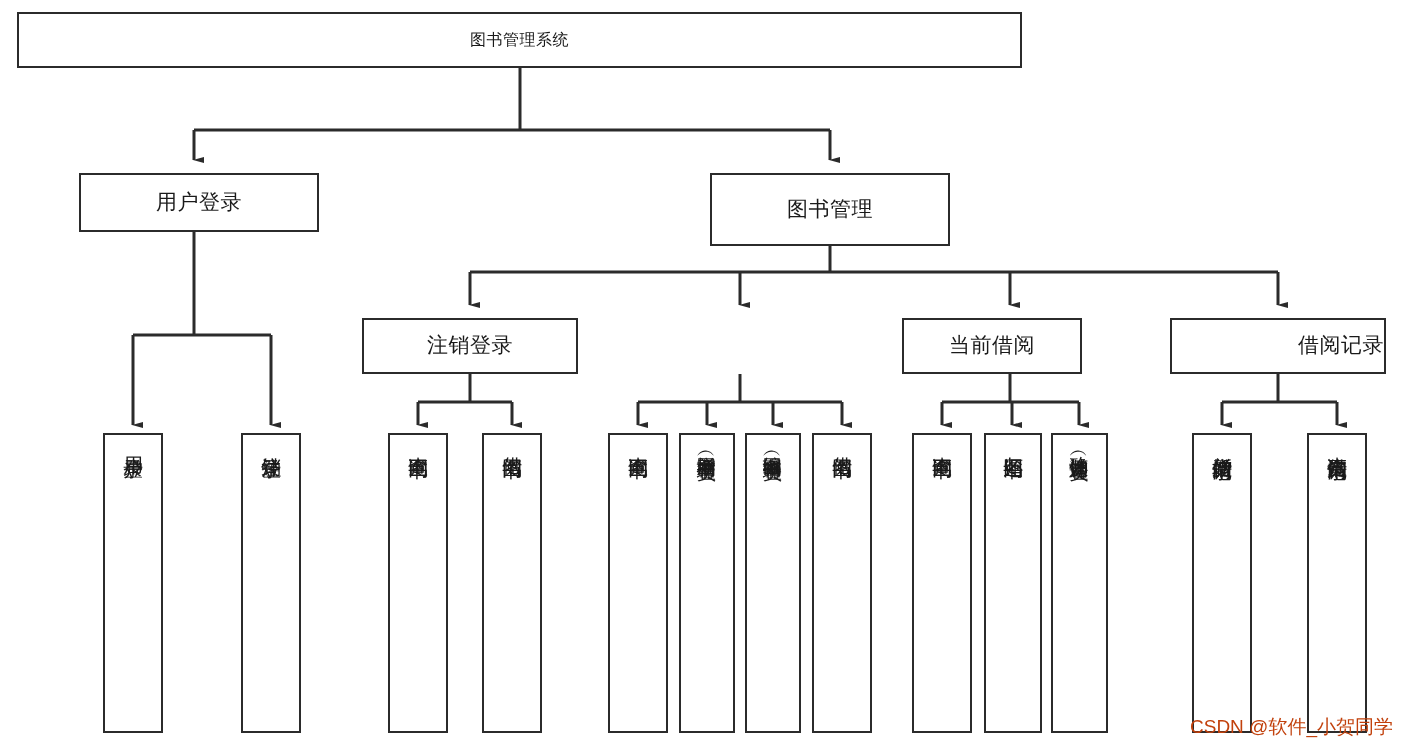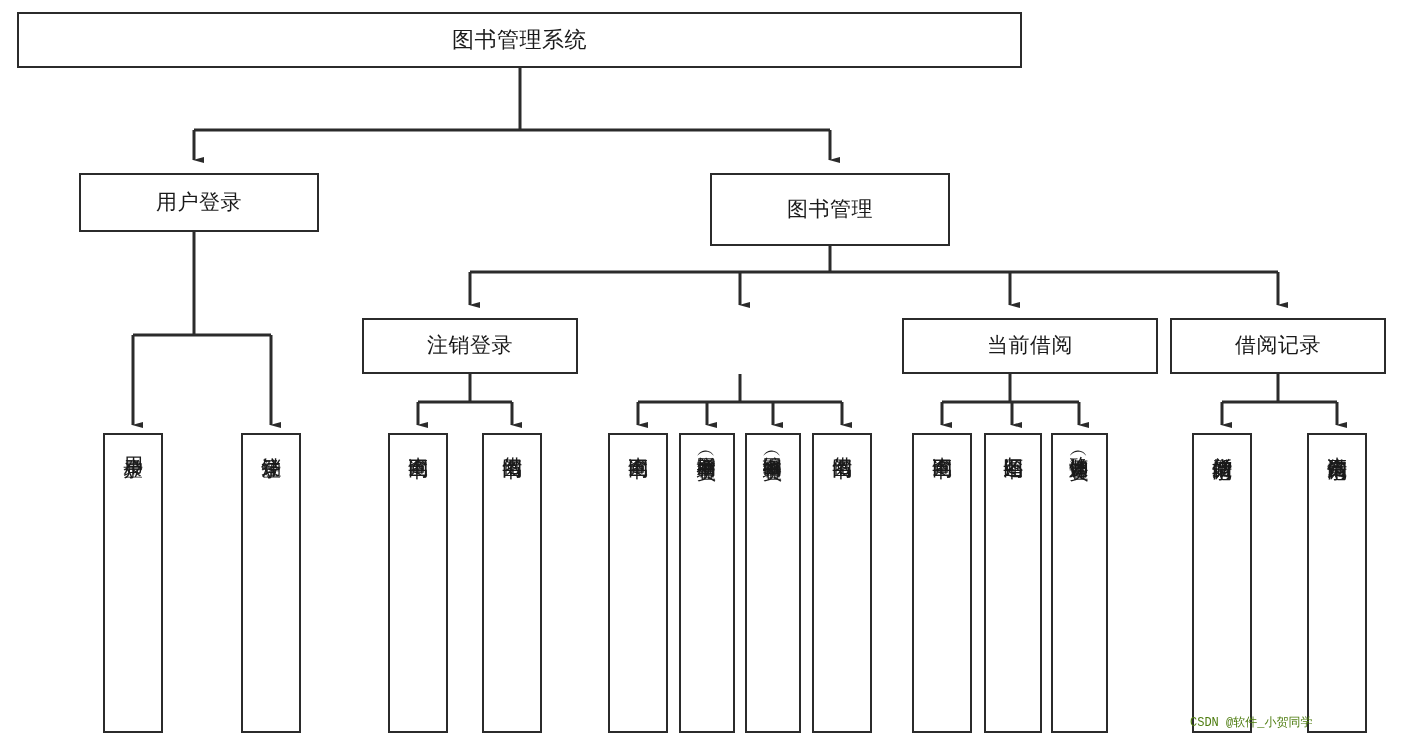--- a/index.html
+++ b/index.html
@@ -34,21 +34,21 @@
     color: #1a1a1a;
     z-index: 2;
   }
   .node-h {
     font-size: 21px;
     line-height: 1.2;
     letter-spacing: 0.5px;
     white-space: nowrap;
   }
   .node-root {
-    font-size: 22px;
+    font-size: 16px;
   }
   .leaf {
     align-items: flex-start;
     justify-content: center;
     padding-top: 6px;
   }
   .leaf .vtext {
     writing-mode: vertical-rl;
     text-orientation: upright;
     font-size: 20px;
@@ -57,25 +57,25 @@
     white-space: nowrap;
     color: #1a1a1a;
   }
   .leaf-tall .vtext {
     font-size: 19px;
   }
   #watermark {
     position: absolute;
     left: 1190px;
     top: 714px;
-    font-size: 12px;
-    color: #4d7c0f;
+    font-size: 19px;
+    color: #c2410c;
     white-space: nowrap;
     z-index: 5;
-    font-family: Liberation Mono, monospace;
+    font-family: Liberation Sans, sans-serif;
   }
 </style>
 </head>
 <body>
 
 <div id="canvas">
 
   <svg id="wires" viewBox="0 0 1405 747" xmlns="http://www.w3.org/2000/svg">
     <defs>
       <marker id="arrow" markerWidth="10" markerHeight="12" refX="3" refY="10" orient="auto" markerUnits="userSpaceOnUse">
@@ -133,24 +133,24 @@
   <div class="node node-h" style="left:79px; top:173px; width:240px; height:59px;">
     <span>用户登录</span>
   </div>
   <div class="node node-h" style="left:710px; top:173px; width:240px; height:73px;">
     <span>图书管理</span>
   </div>
 
   <div class="node node-h" style="left:362px; top:318px; width:216px; height:56px;">
     <span>注销登录</span>
   </div>
-  <div class="node node-h" style="left:902px; top:318px; width:256px; height:56px;">
+  <div class="node node-h" style="left:902px; top:318px; width:180px; height:56px;">
     <span>当前借阅</span>
   </div>
-  <div class="node node-h" style="left:1170px; top:318px; width:216px; height:56px;">
+  <div class="node node-h" style="left:1170px; top:318px; width:216px; height:56px;justify-content:flex-end;">
     <span>借阅记录</span>
   </div>
 
   <div class="node leaf" style="left:103px; top:433px; width:60px; height:300px;">
     <span class="vtext">用户登录</span>
   </div>
   <div class="node leaf" style="left:241px; top:433px; width:60px; height:300px;">
     <span class="vtext">注销登录</span>
   </div>
 

